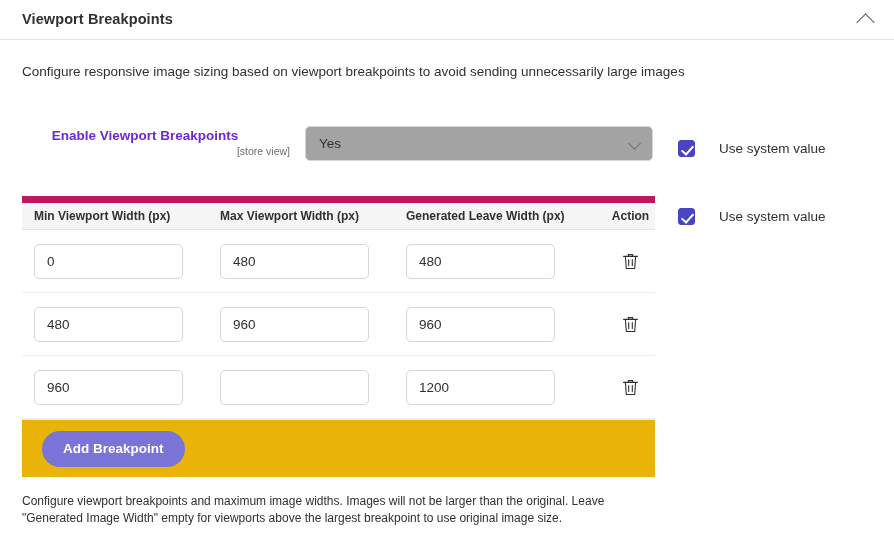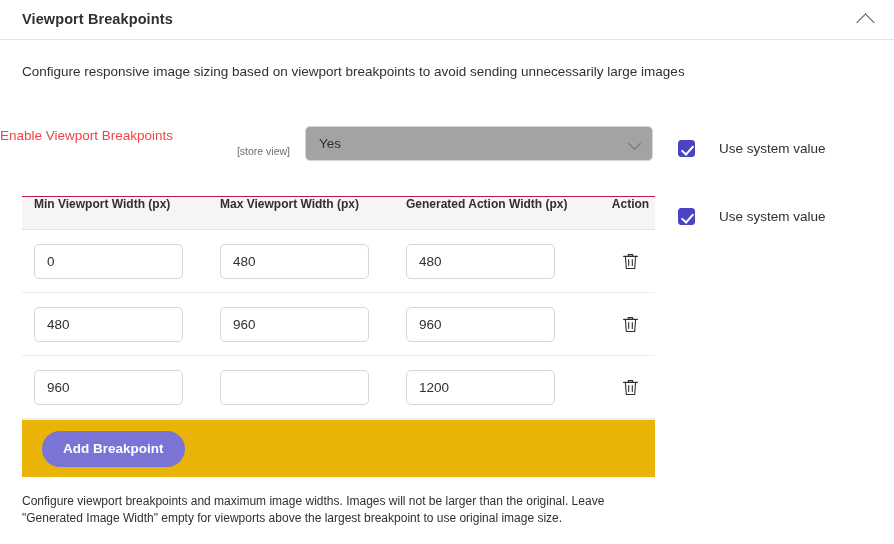--- a/index.html
+++ b/index.html
@@ -56,24 +56,24 @@
   
   .enable-row {
     position: absolute;
     left: 0; top: 128px;
     width: 894px; height: 44px;
   }
   .enable-label {
     position: absolute;
     left: 0; top: 0;
     width: 290px;
-    text-align: left;
-    font-size: 13.5px;
-    font-weight: normal;
-    color: #ef4444;
+    text-align: center;
+    font-size: 13.5px;
+    font-weight: bold;
+    color: #6d28d9;
     line-height: 16px;
   }
   .enable-sublabel {
     position: absolute;
     left: 0; top: 17px;
     width: 290px;
     text-align: right;
     font-size: 10.5px;
     color: #6e6e6e;
   }
@@ -140,24 +140,24 @@
 
   
   .bp-table {
     position: absolute;
     left: 22px; top: 196px;
     width: 633px;
   }
   .bp-head {
     display: flex;
     background: #f5f5f5;
-    border-top: 1px solid #be185d;
+    border-top: 7px solid #be185d;
     border-bottom: 1px solid #e3e3e3;
     height: 34px;
-    align-items: flex-start;
+    align-items: center;
   }
   .bp-head .th {
     font-size: 12px;
     font-weight: bold;
     color: #303030;
     padding-left: 12px;
   }
   .col-min  { width: 186px; }
   .col-max  { width: 186px; }
   .col-gen  { width: 212px; }
@@ -259,21 +259,21 @@
 
   <div class="sysval sysval-2">
     <span class="cbox"></span>
     <span class="sysval-label">Use system value</span>
   </div>
 
   <div class="bp-table">
     <div class="bp-head">
       <div class="th col-min">Min Viewport Width (px)</div>
       <div class="th col-max">Max Viewport Width (px)</div>
-      <div class="th col-gen">Generated Action Width (px)</div>
+      <div class="th col-gen">Generated Leave Width (px)</div>
       <div class="th col-act">Action</div>
     </div>
 
     <div class="bp-row">
       <div class="cell col-min">
         <input class="txt w-min" type="text" value="0" style="">
       </div>
       <div class="cell col-max">
         <input class="txt w-max" type="text" value="480" style="">
       </div>

